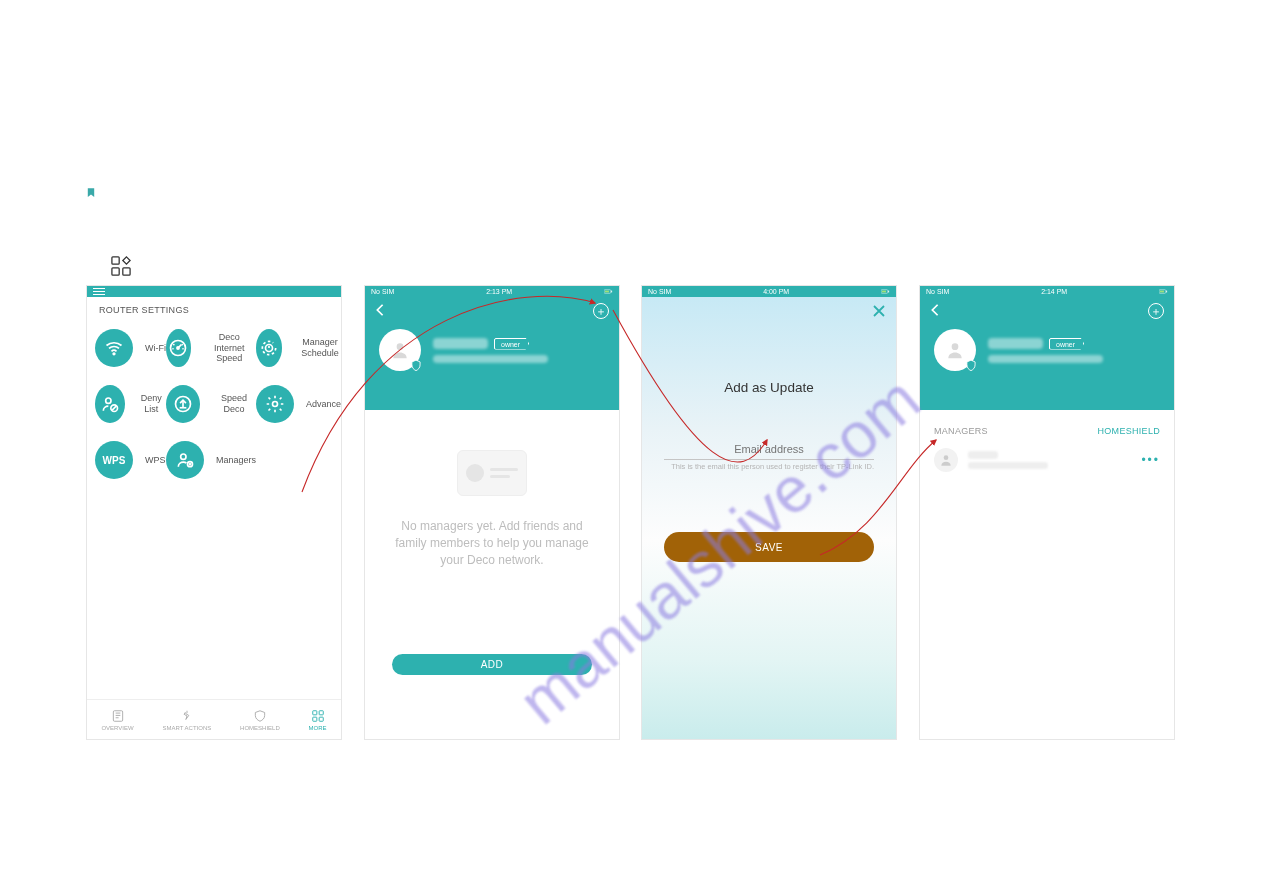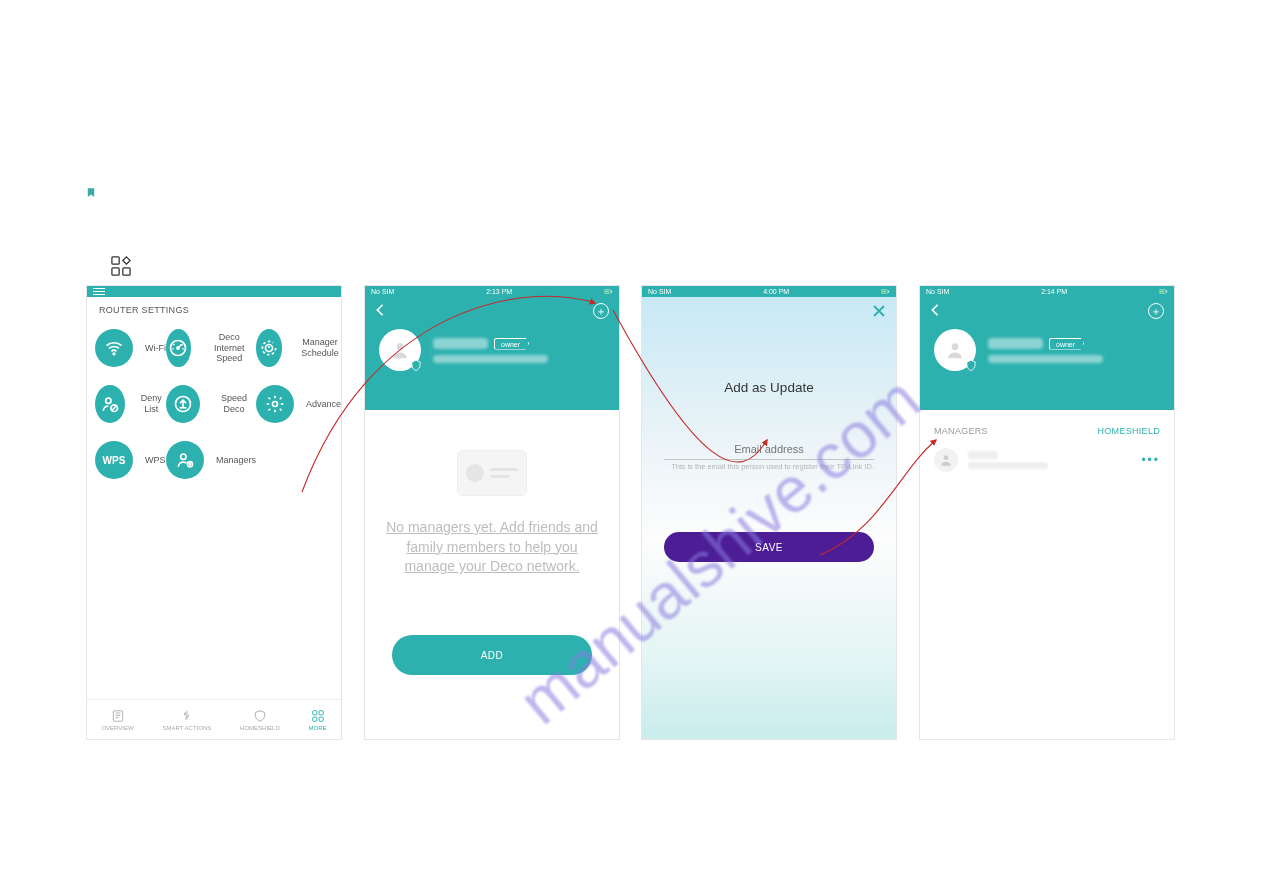--- a/index.html
+++ b/index.html
@@ -133,31 +133,31 @@
   .empty-wrap { text-align:center; padding: 40px 20px 0; }
   .id-card {
     width:70px; height:46px; margin:0 auto 22px;
     border-radius:6px; background:#f5f5f5;
     border:1px solid #eee;
     display:flex; align-items:center; padding:8px; gap:6px;
   }
   .id-card .circ { width:18px; height:18px; border-radius:50%; background:#e5e5e5;}
   .id-card .lines { flex:1; display:flex; flex-direction:column; gap:4px;}
   .id-card .lines span { height:3px; background:#e5e5e5; border-radius:2px;}
-  .empty-txt { font-size:14px; color:#bdbdbd; line-height:1.4;text-decoration:underline;}
+  .empty-txt { font-size:12px; color:#bdbdbd; line-height:1.4;}
   .pill-btn {
-    width: 200px; height:40px;
+    width: 200px; height:21px;
     border-radius:20px;
     display:flex; align-items:center; justify-content:center;
     font-size:10px; letter-spacing:.5px;
     margin: 0 auto;
     cursor:pointer;
   }
   .pill-teal { background:#2db1af; color:#fff; }
-  .pill-grey { background:#4c1d95; color:#fff; }
+  .pill-grey { background:#a16207; color:#fff; }
   .p2-add-wrap { position:absolute; bottom:64px; left:0; right:0;}
 
   
   .p3-bg {
     position:absolute; inset:11px 0 0 0;
     background: linear-gradient(180deg, #c7e9f5 0%, #e9f3f7 30%, #fdfdfd 55%, #e3f5f4 82%, #c9ecec 100%);
   }
   .p3-close {
     position:absolute; right:10px; top:18px;
     color:#2db1af; font-size:15px; cursor:pointer;

